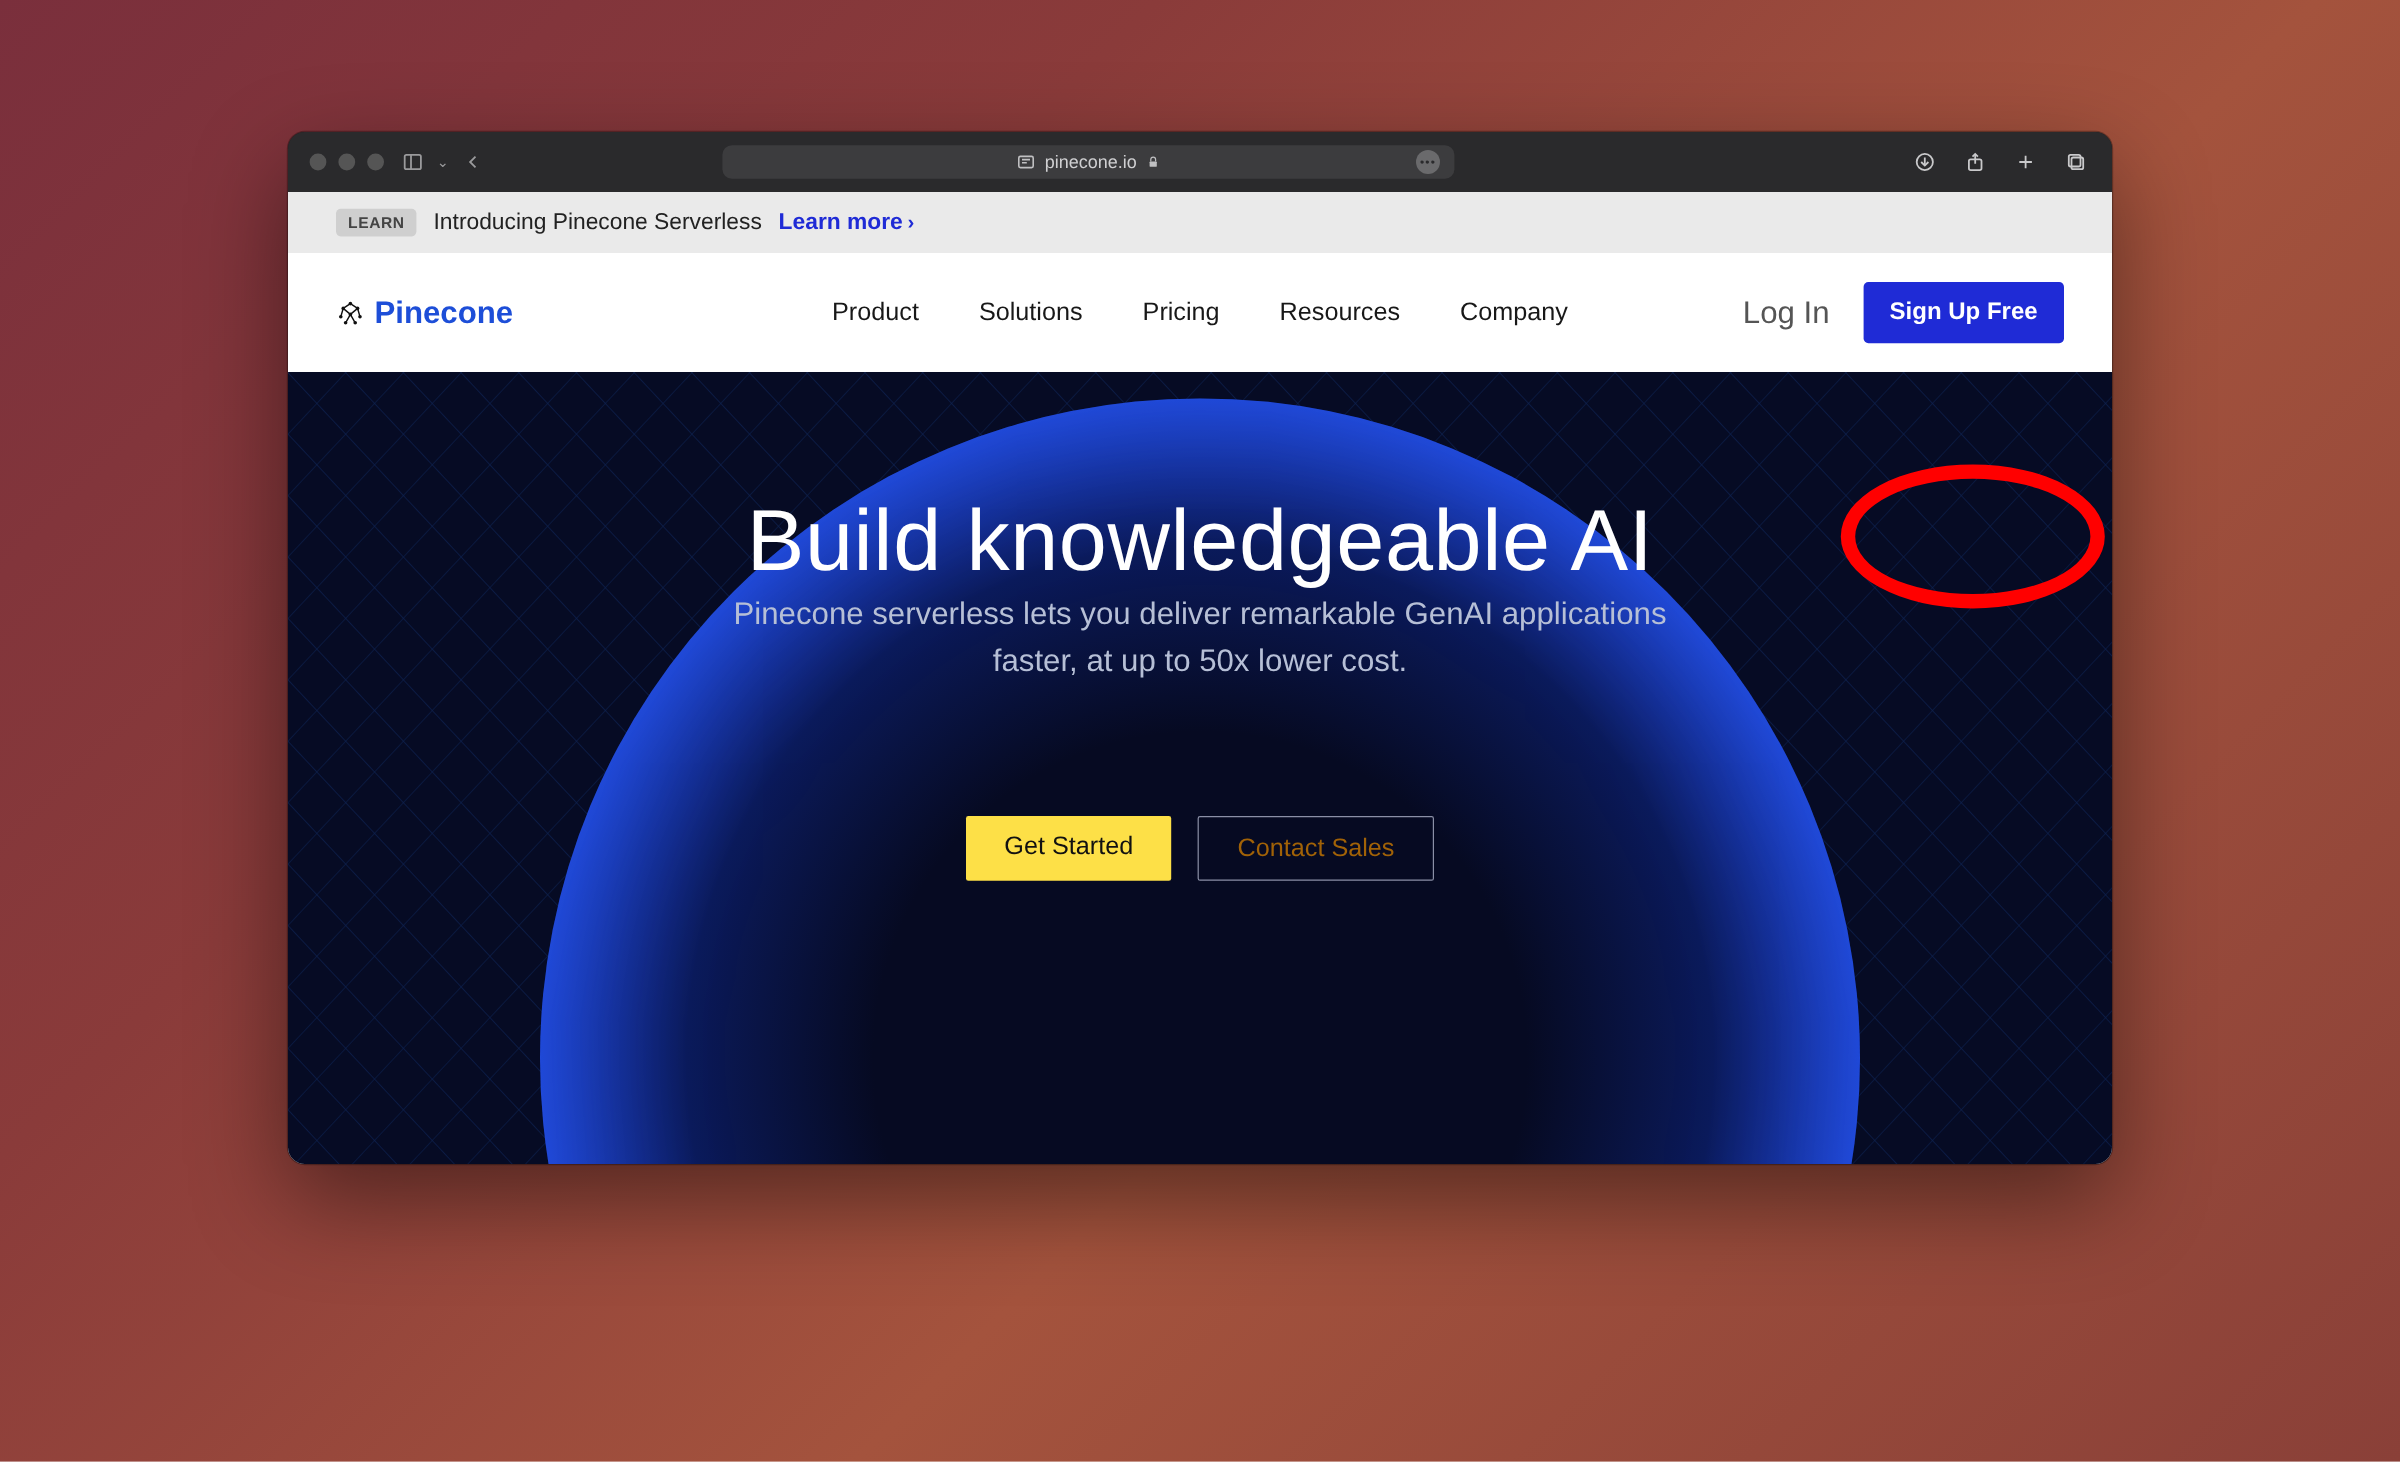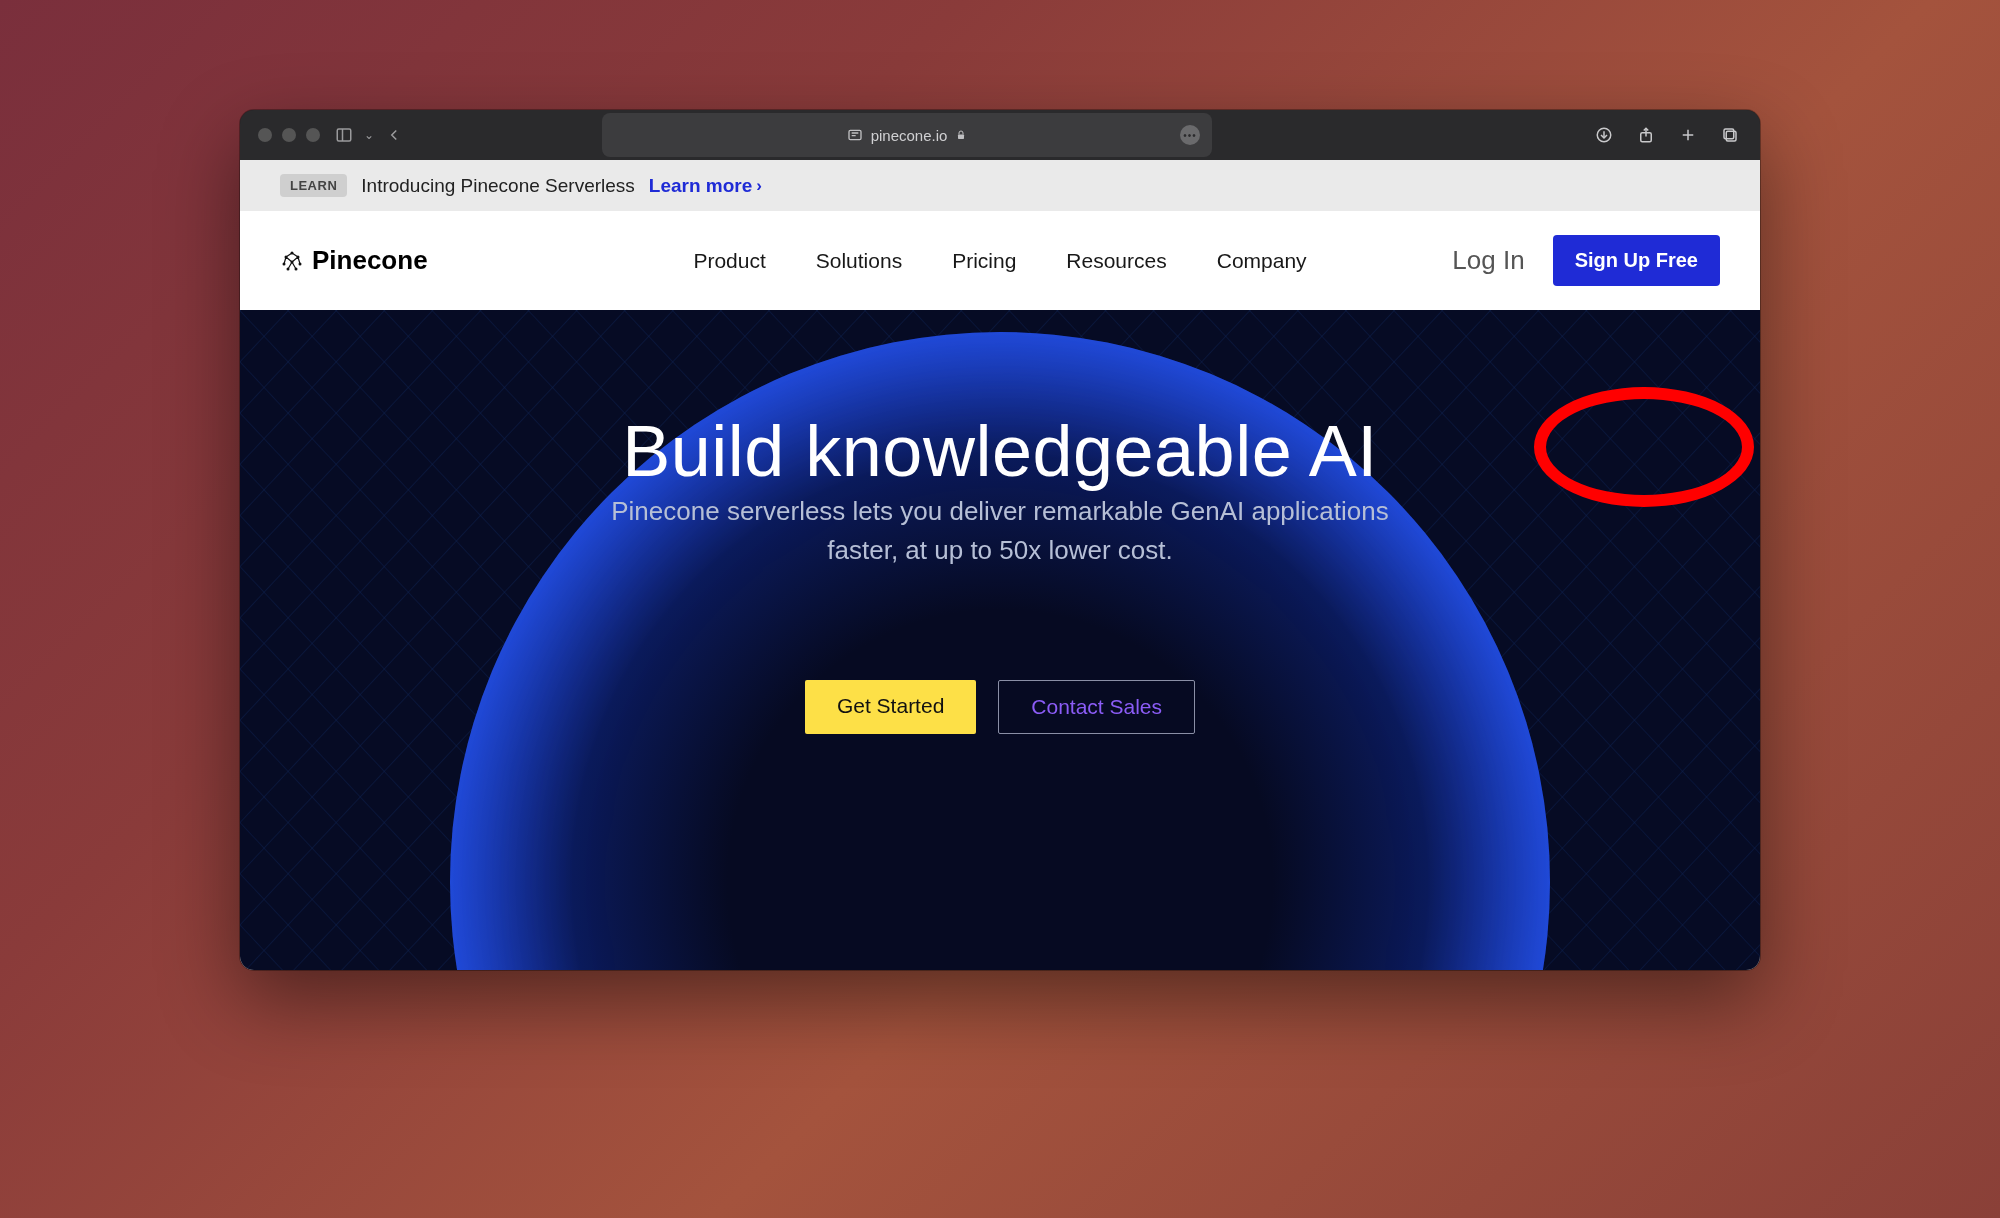--- a/index.html
+++ b/index.html
@@ -9,56 +9,56 @@
 .browser-window { width: 1520px; height: 860px; background: #1d1d1f; border-radius: 14px; overflow: hidden; box-shadow: 0 30px 80px rgba(0,0,0,0.45), 0 0 0 1px rgba(0,0,0,0.3); display: flex; flex-direction: column; }
 
 .toolbar { height: 50px; background: #2a2a2c; display: flex; align-items: center; padding: 0 18px; gap: 12px; }
 .traffic { display: flex; gap: 10px; }
 .dot { width: 14px; height: 14px; border-radius: 50%; background: #555; }
 .tb-group { display: flex; align-items: center; gap: 8px; color: #aaa; }
 .tb-icon { width: 24px; height: 22px; display: flex; align-items: center; justify-content: center; cursor: pointer; }
 .tb-icon svg { width: 18px; height: 18px; stroke: #9a9a9c; fill: none; stroke-width: 2; }
 .chev { font-size: 12px; color: #9a9a9c; }
 
-.url-bar { flex: 1; max-width: 610px; height: 44px; background: #3c3c3e; border-radius: 8px; margin: 0 auto; display: flex; align-items: center; justify-content: center; gap: 8px; color: #d0d0d2; font-size: 15px; position: relative; }
+.url-bar { flex: 1; max-width: 610px; height: 28px; background: #3c3c3e; border-radius: 8px; margin: 0 auto; display: flex; align-items: center; justify-content: center; gap: 8px; color: #d0d0d2; font-size: 15px; position: relative; }
 .url-bar .ellipsis { position: absolute; right: 12px; width: 20px; height: 20px; border-radius: 50%; background: #6a6a6c; display:flex; align-items:center; justify-content:center; font-size:10px; color:#2a2a2c; letter-spacing:1px;}
 .tb-right { margin-left: auto; display: flex; gap: 18px; }
 .tb-right .tb-icon svg { stroke: #c9c9cb; }
 
 .viewport { flex: 1; background: #fff; display: flex; flex-direction: column; }
 
 .announce { background: #eaeaea; padding: 14px 40px; display: flex; align-items: center; gap: 14px; font-size: 19px; }
 .badge { background: #cfcfcf; color: #444; font-size: 13px; font-weight: 700; letter-spacing: 0.5px; padding: 4px 10px; border-radius: 4px; }
 .ann-text { color: #222; }
 .ann-link { color: #1f2bd6; font-weight: 600; display: inline-flex; align-items: center; gap: 4px; cursor:pointer; }
 .ann-link .ar { font-size: 17px; }
 
 .nav { background: #fff; display: flex; align-items: center; padding: 24px 40px; position: relative; }
-.logo { display: flex; align-items: center; gap: 8px; font-size: 26px; font-weight: 700; color: #000000; }
+.logo { display: flex; align-items: center; gap: 8px; font-size: 26px; font-weight: 700; color: #1d4ed8; }
 .logo-icon { width: 24px; height: 24px; }
 .nav-center { position: absolute; left: 50%; transform: translateX(-50%); display: flex; gap: 50px; }
 .nav-item { font-size: 21px; color: #181818; cursor: pointer; }
 .nav-right { margin-left: auto; display: flex; align-items: center; gap: 28px; }
 .login { font-size: 26px; color: #555; cursor:pointer; }
 .signup { background: #1f2bd6; color: #fff; font-size: 20px; font-weight: 600; padding: 14px 22px; border-radius: 4px; cursor: pointer; position: relative; }
 
 .annotation-circle { position: absolute; right: 6px; top: 176px; width: 220px; height: 120px; border: 12px solid #ff0000; border-radius: 50%; pointer-events: none; z-index: 50; }
 
 .hero { flex: 1; position: relative; background: #060b24; overflow: hidden; display: flex; flex-direction: column; align-items: center; padding-top: 100px; }
 .hero-bg { position: absolute; inset: 0; }
 .sphere { position: absolute; left: 50%; top: 50%; transform: translate(-50%, -28%); width: 1100px; height: 1100px; border-radius: 50%; background: radial-gradient(circle at 50% 50%, #060a22 0%, #060a22 35%, #0b1a5a 55%, #1a3fd6 72%, #3a74ff 82%, #9fd1ff 86%, rgba(0,0,0,0) 88%); box-shadow: 0 0 120px 20px rgba(60,120,255,0.35) inset; }
 .grid-bg { position:absolute; inset:0; opacity:0.6; }
 .grid-bg svg { width:100%; height:100%; }
 
 .hero-title { position: relative; font-size: 72px; font-weight: 400; color: #fff; letter-spacing: 0.5px; }
 .hero-sub { position: relative; font-size: 26px; color: #b6bfd6; text-align: center; line-height: 1.5; max-width: 780px; }
 .hero-cta { position: relative; margin-top: 110px; display: flex; gap: 22px; }
 .btn { font-size: 21px; padding: 14px 32px; border-radius: 2px; cursor: pointer; font-weight: 500; }
 .btn-primary { background: #fde047; color: #111; }
-.btn-secondary { background: transparent; color: #8b5cf6; border: 1px solid #8a8fa6; }
+.btn-secondary { background: transparent; color: #a16207; border: 1px solid #8a8fa6; }
 </style>
 </head>
 <body>
 
 <div class="browser-window">
 
   <div class="toolbar">
     <div class="traffic">
       <div class="dot"></div>
       <div class="dot"></div>

